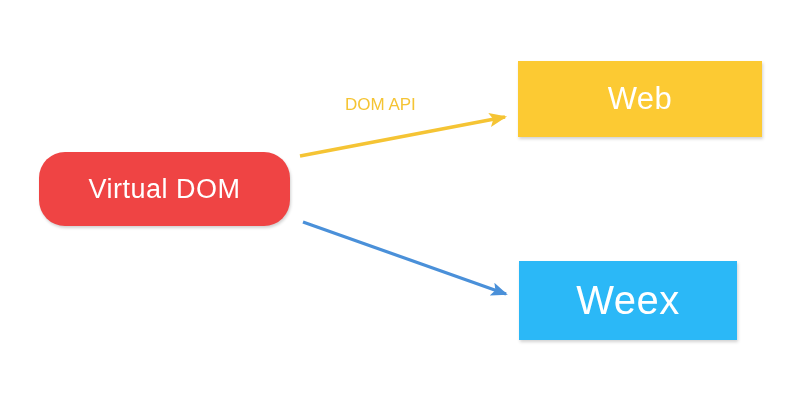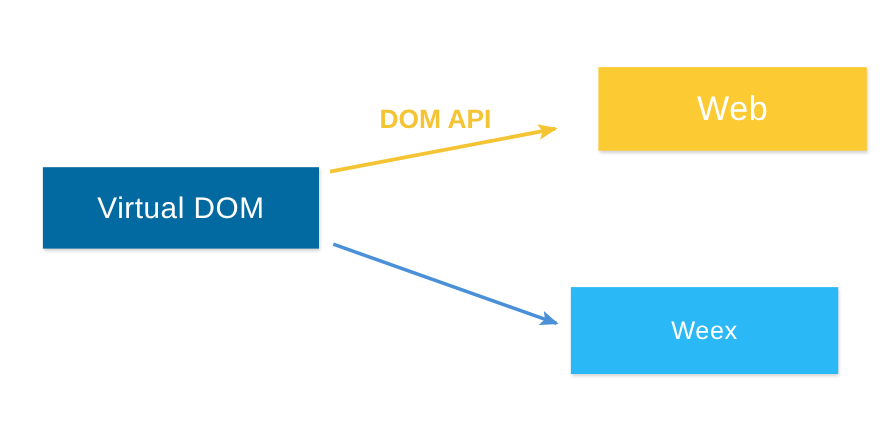--- a/index.html
+++ b/index.html
@@ -29,51 +29,52 @@
     letter-spacing: 0.5px;
     box-shadow: 1px 2px 3px rgba(0,0,0,0.18);
     box-sizing: border-box;
     user-select: none;
   }
   #node-virtual-dom {
     left: 39px;
     top: 152px;
     width: 251px;
     height: 74px;
-    background: #0369a1;
+    background: #ef4444;
     font-size: 27px;
+    border-radius: 26px;
   }
   #node-web {
-    left: 544px;
+    left: 518px;
     top: 61px;
     width: 244px;
     height: 76px;
     background: #FCCA33;
     font-size: 31px;
   }
   #node-weex {
     left: 519px;
     top: 261px;
-    width: 243px;
+    width: 218px;
     height: 79px;
     background: #2BB8F7;
-    font-size: 23px;
+    font-size: 40px;
   }
   #edge-layer {
     position: absolute;
     left: 0;
     top: 0;
     width: 800px;
     height: 406px;
     pointer-events: none;
   }
   .edge-label {
     position: absolute;
-    font-size: 24px;
-    font-weight: 700;
+    font-size: 17px;
+    font-weight: 400;
     white-space: nowrap;
     user-select: none;
   }
   #edge-label-dom-api {
     left: 345px;
     top: 95px;
     color: #F5C434;
   }
   #edge-label-native-dom-api {
     left: 307px;

